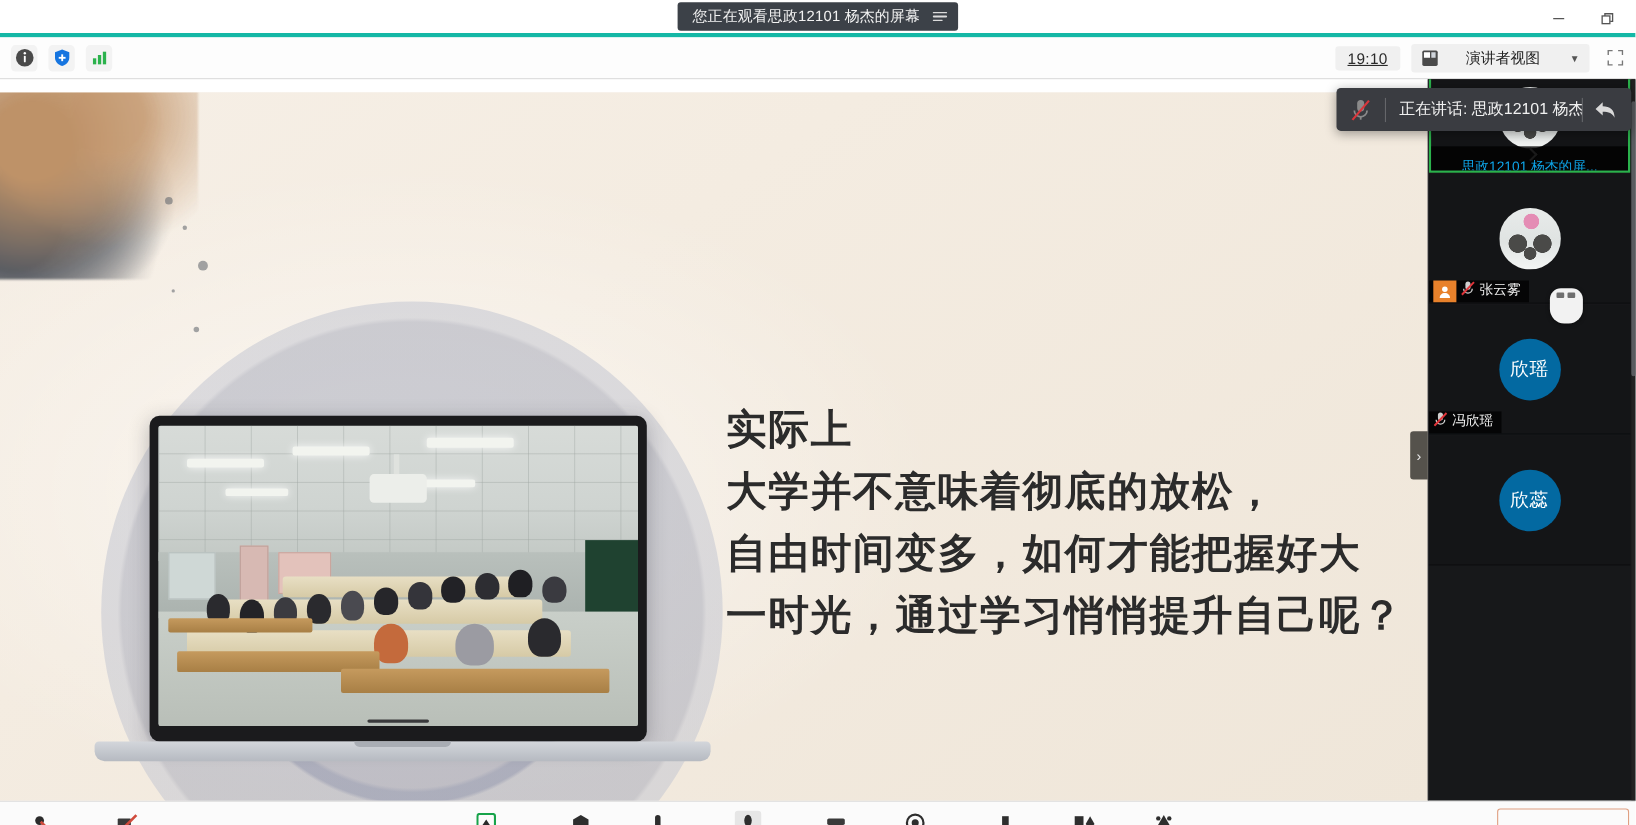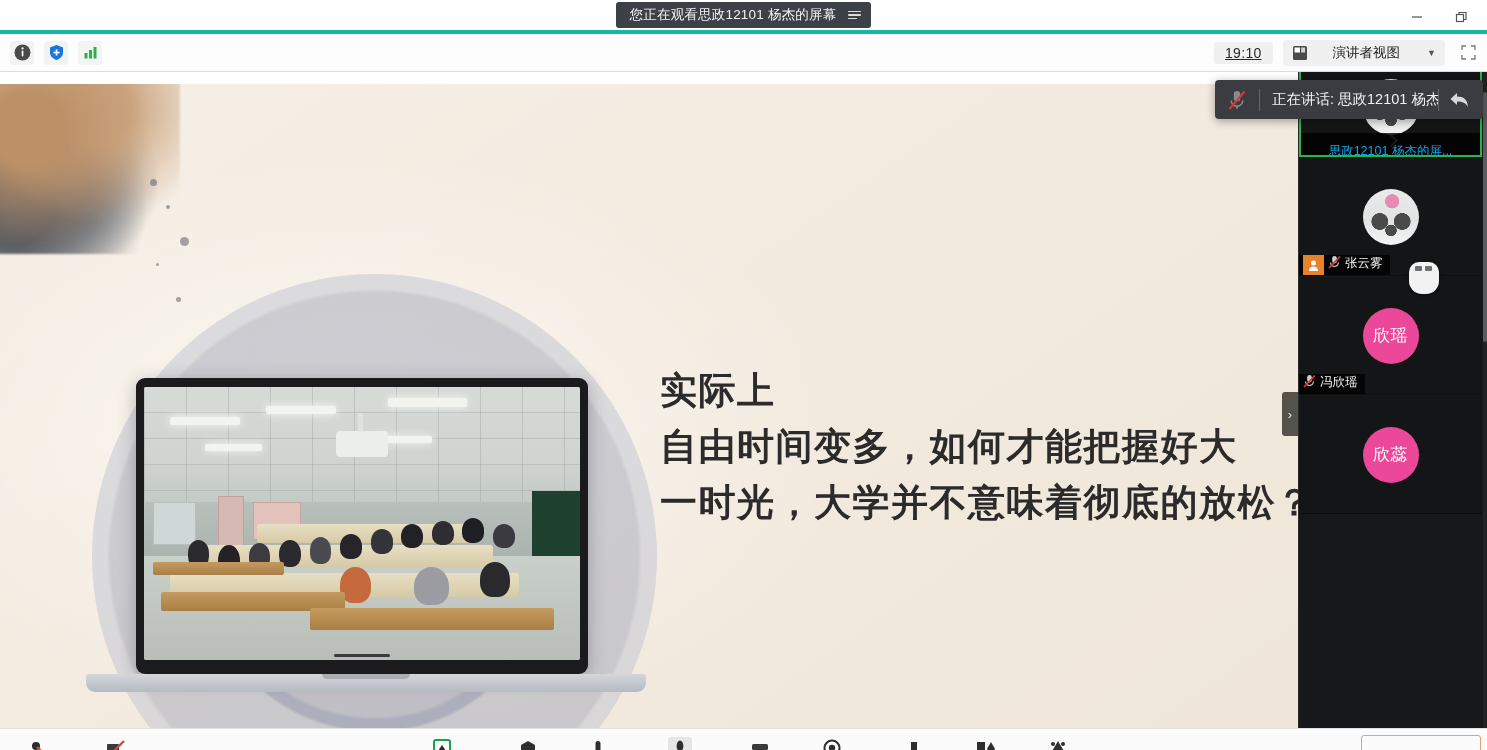--- a/index.html
+++ b/index.html
@@ -159,21 +159,21 @@
     position:absolute; right:0; top:72px; width:189px; height:656px;
     background:#17181a; border-left:1px solid #2a2b2e; overflow:hidden;
   }
   .tile {
     position:relative; width:183px; height:118px; margin:0 0 1px 0;
     background:#141517; border-bottom:1px solid #0d0e10;
     display:flex; align-items:center; justify-content:center; overflow:hidden; cursor:pointer;
   }
   .tile.sharing { border:2px solid #2bb24c; height:101px; }
   .tile .avatar-circle {
-    width:56px; height:56px; border-radius:50%; background:#ec4899;
+    width:56px; height:56px; border-radius:50%; background:#0369a1;
     display:flex; align-items:center; justify-content:center;
     color:#fff; font-size:17px; letter-spacing:.5px;
   }
   .tile .avatar-photo { width:56px; height:56px; border-radius:50%; }
   .photo-family {
     background:
       radial-gradient(circle at 30% 58%, #4a4a48 0 16%, rgba(0,0,0,0) 17%),
       radial-gradient(circle at 70% 58%, #4a4a48 0 16%, rgba(0,0,0,0) 17%),
       radial-gradient(circle at 50% 74%, #4a4a48 0 11%, rgba(0,0,0,0) 12%),
       radial-gradient(circle at 52% 22%, #e48cb4 0 13%, rgba(0,0,0,0) 14%),
@@ -371,22 +371,23 @@
           <div class="desk" style="left:38%;top:81%;width:56%;height:8%"></div>
           <div class="desk" style="left:2%;top:64%;width:30%;height:5%"></div>
           <div class="notch"></div>
         </div>
       </div>
       <div class="base"></div>
     </div>
 
     <div class="slide-text">
       <div class="ln">实际上</div>
+      <div class="ln">大学并不意味着彻底的放松，</div>
       <div class="ln">自由时间变多，如何才能把握好大</div>
-      <div class="ln">一时光，大学并不意味着彻底的放松？</div>
+      <div class="ln">一时光，通过学习悄悄提升自己呢？</div>
     </div>
 
   </div>
 
   <div class="strip">
 
     <div class="tile sharing" style="margin-top:-16px;">
       <div class="avatar-photo photo-family"></div>
       <div class="sharebar">
         <span class="share-ic"></span>

